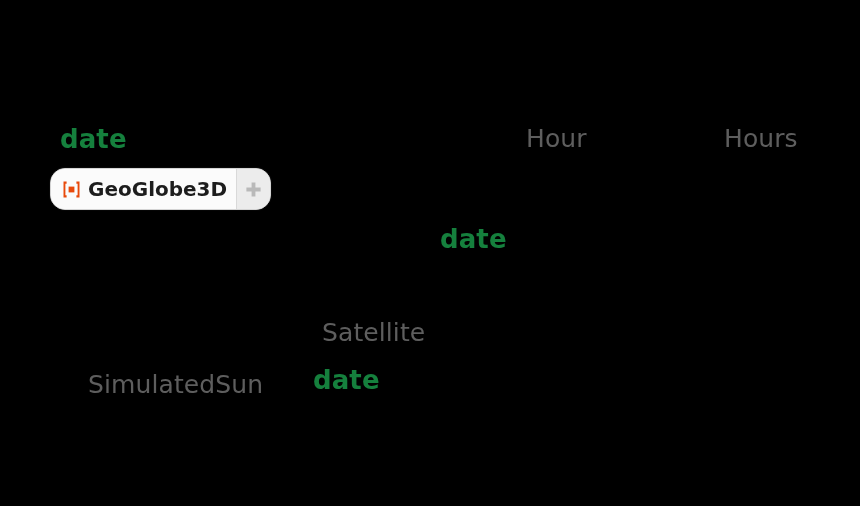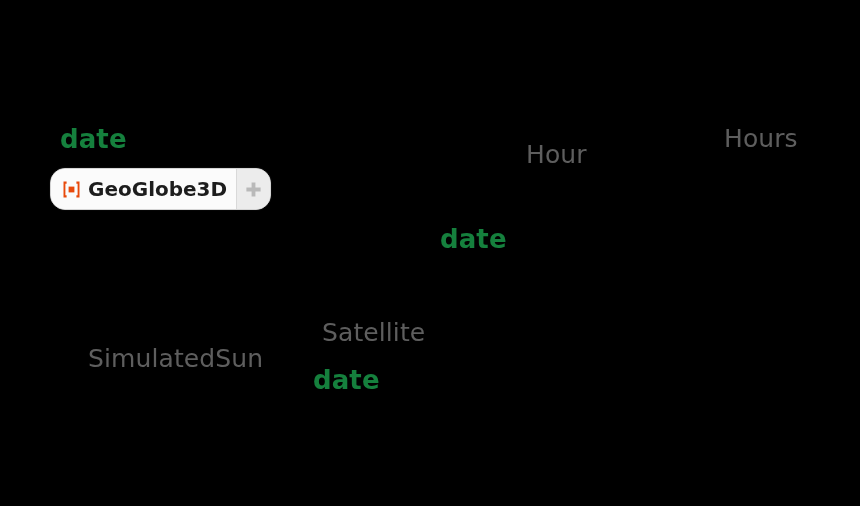--- a/index.html
+++ b/index.html
@@ -95,25 +95,25 @@
     width: 17px;
     height: 17px;
   }
 </style>
 </head>
 <body>
 
 <div id="canvas">
 
   <span class="tok sym s26" style="left:60px;  top:126px;">date</span>
-  <span class="tok str s25" style="left:526px; top:142px;text-align:center;">Hour</span>
+  <span class="tok str s25" style="left:526px; top:126px;text-align:center;">Hour</span>
   <span class="tok str s25" style="left:724px; top:126px;">Hours</span>
   <span class="tok sym s26" style="left:440px; top:226px;">date</span>
   <span class="tok str s25" style="left:322px; top:320px;">Satellite</span>
-  <span class="tok str s25" style="left:88px;  top:346px;">SimulatedSun</span>
+  <span class="tok str s25" style="left:88px;  top:372px;">SimulatedSun</span>
   <span class="tok sym s26" style="left:313px; top:367px;">date</span>
 
   <div class="entity-button" style="left:50px; top:168px;">
 
     <div class="entity-main">
       <span class="entity-glyph">
         <svg viewBox="0 0 19 19" width="19" height="19" aria-hidden="true">
 
           <path d="M4.6 1.6 H1.5 V17.4 H4.6 V15.3 H3.4 V3.7 H4.6 Z" fill="#e84a0c"></path>
 

